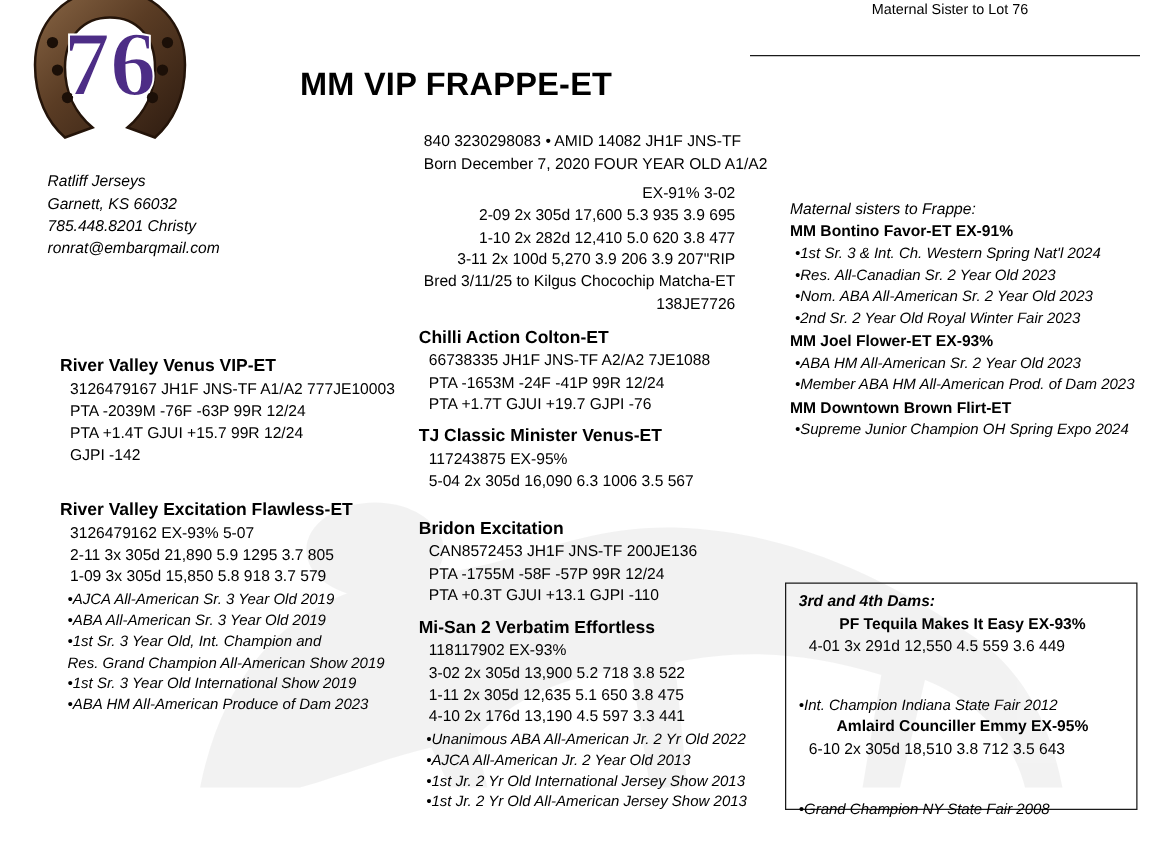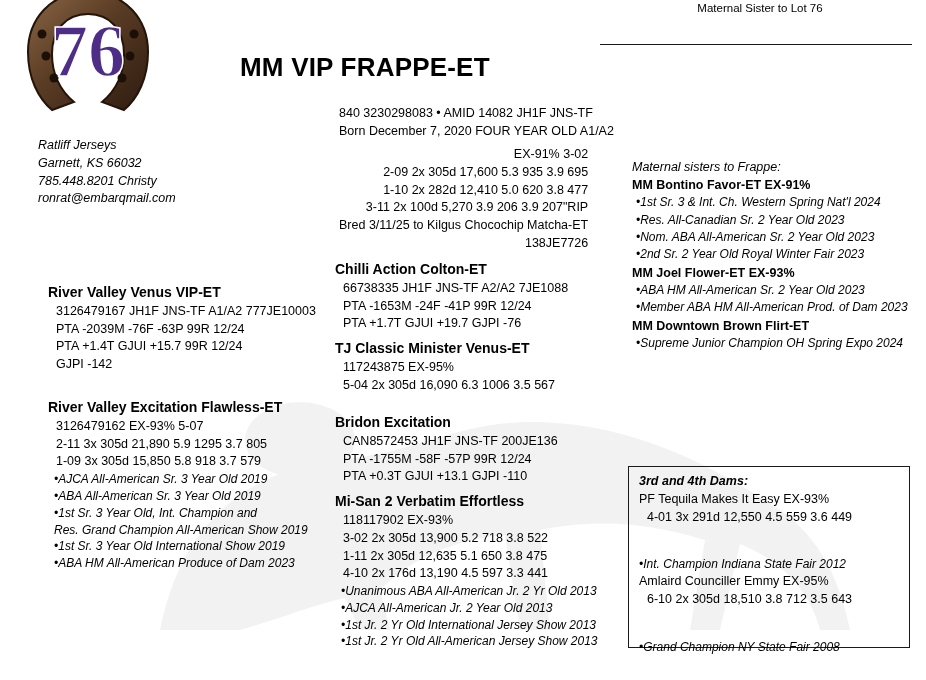--- a/index.html
+++ b/index.html
@@ -159,21 +159,21 @@
     left: 628px;
     width: 282px;
     height: 182px;
     border: 1.5px solid #1a1a1a;
     padding: 6px 8px 0 10px;
     box-sizing: border-box;
     font-size: 12.5px;
     line-height: 1.42;
   }
   .dams-box .hdr { font-style: italic; font-weight: bold; }
-  .dams-box .name { font-weight: normal; }
+  .dams-box .name { font-weight: bold; text-align: center; }
   .dams-box .bl { font-style: italic; font-size: 12px; margin-top: 30px; }
   .dams-box .dat { padding-left: 8px; }
 
   
   .watermark {
     position: absolute;
     left: 120px;
     top: 330px;
     width: 780px;
     height: 340px;
@@ -275,21 +275,21 @@
     <div class="indent">CAN8572453  JH1F JNS-TF   200JE136</div>
     <div class="indent">PTA -1755M  -58F  -57P 99R 12/24</div>
     <div class="indent">PTA +0.3T GJUI +13.1 GJPI -110</div>
 
     <div class="ped-name" style="margin-top:6px;">Mi-San 2 Verbatim Effortless</div>
     <div class="indent">118117902     EX-93%</div>
     <div class="indent">3-02  2x  305d  13,900  5.2  718  3.8  522</div>
     <div class="indent">1-11  2x  305d  12,635  5.1  650  3.8  475</div>
     <div class="indent">4-10  2x  176d  13,190  4.5  597  3.3  441</div>
     <div class="bullets">
-      <div>•Unanimous ABA All-American Jr. 2 Yr Old 2013</div>
+      <div>•Unanimous ABA All-American Jr. 2 Yr Old 2022</div>
       <div>•AJCA All-American Jr. 2 Year Old 2013</div>
       <div>•1st Jr. 2 Yr Old International Jersey Show 2013</div>
       <div>•1st Jr. 2 Yr Old All-American Jersey Show 2013</div>
     </div>
   </div>
 
   <div class="right-col">
     <div class="hdr">Maternal sisters to Frappe:</div>
     <div>
       <div class="name">MM Bontino Favor-ET EX-91%</div>

